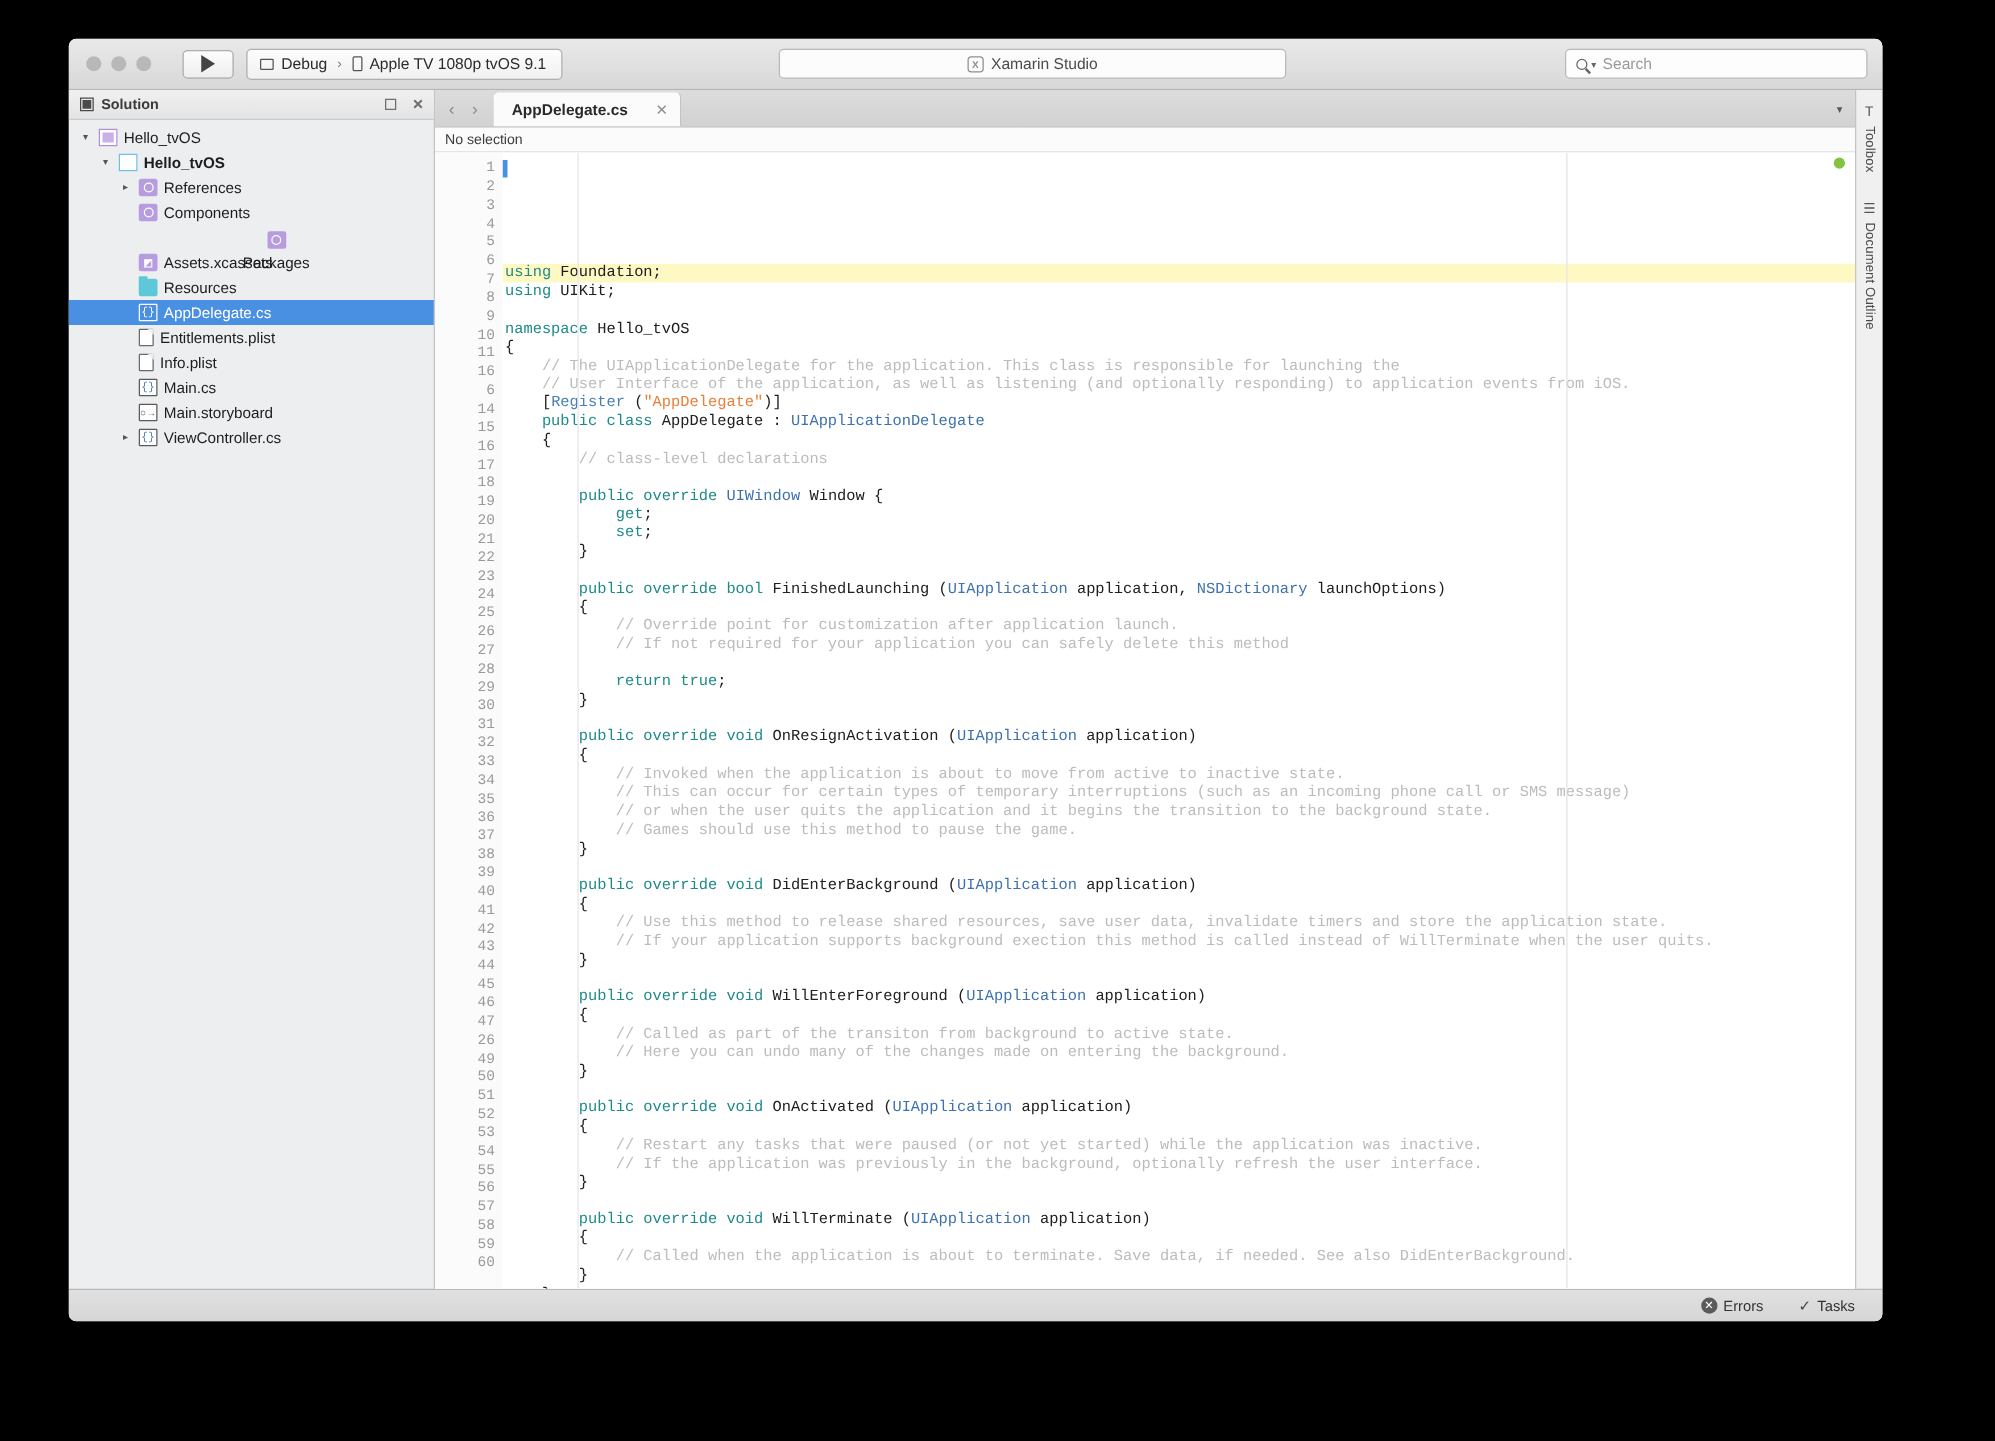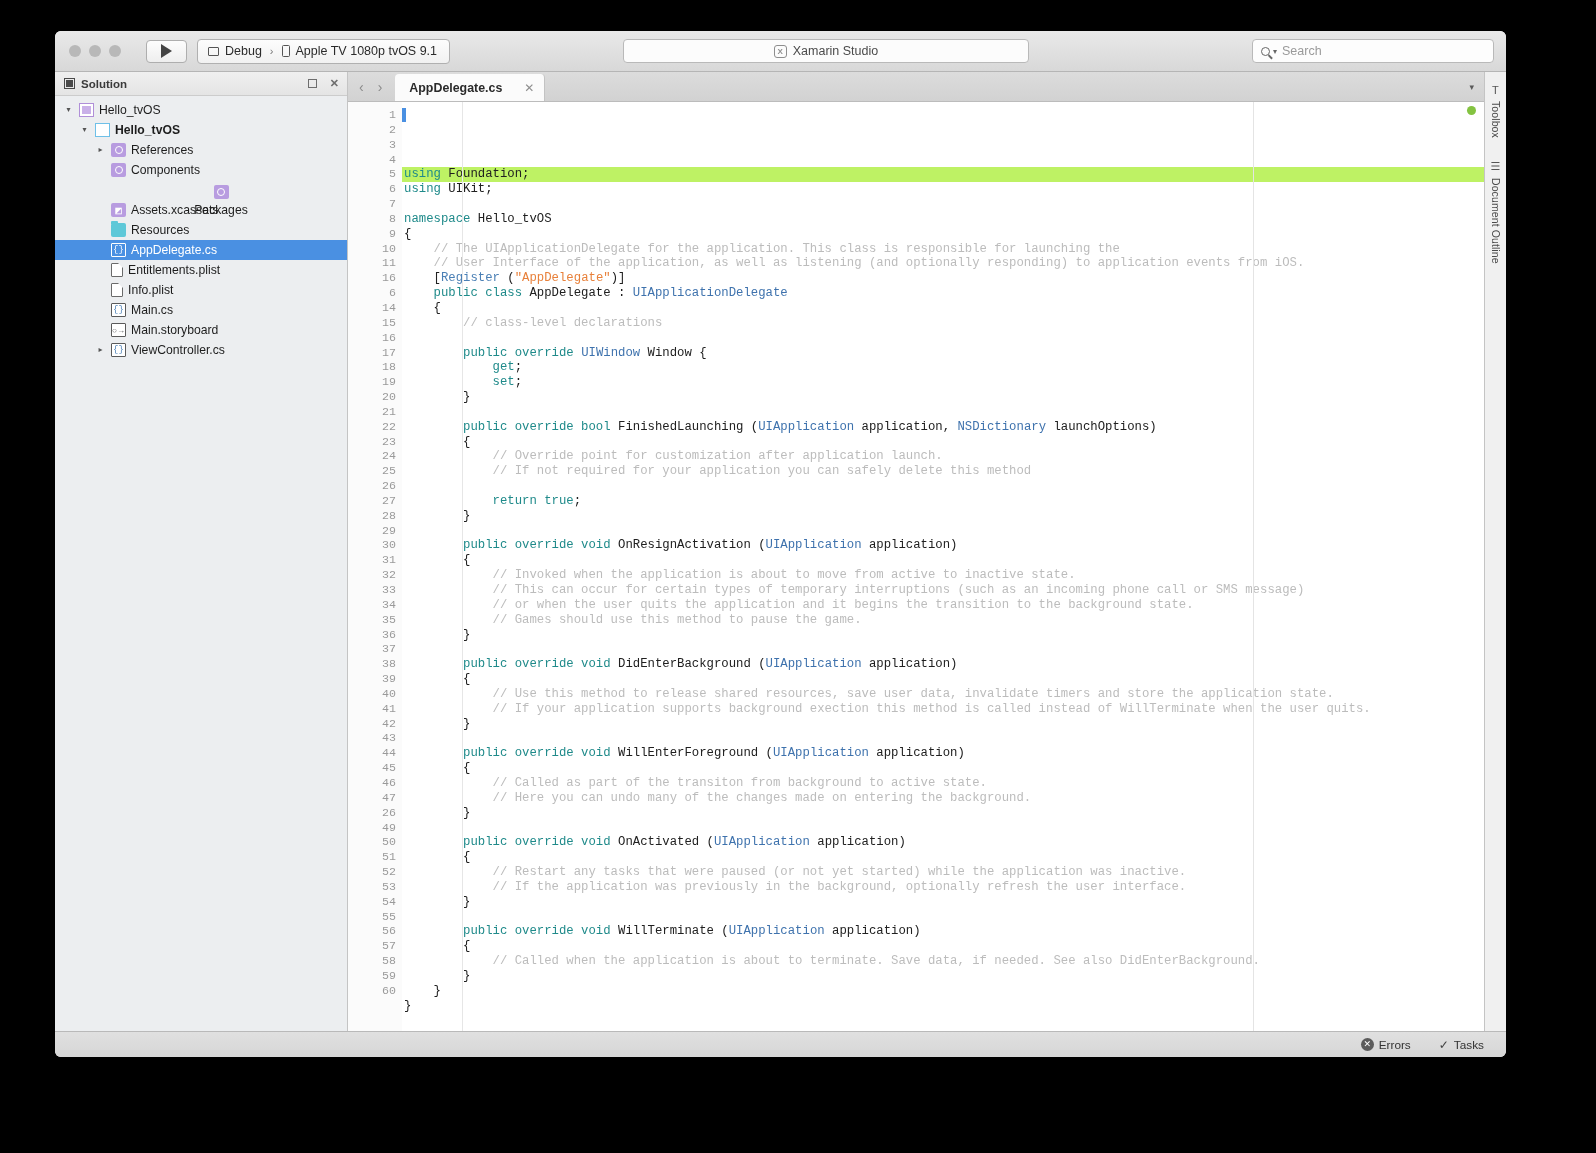--- a/index.html
+++ b/index.html
@@ -238,21 +238,21 @@
     flex: 1; position: relative;
     padding-top: 6px;
     font-family: "Liberation Mono", monospace;
     font-size: 12.3px;
     line-height: 14.85px;
     white-space: pre;
     color: #202020;
     overflow: hidden;
   }
   .codelines .ln { height: 14.85px; padding-left: 2px; }
-  .codelines .ln.first { background: #bef264; }
+  .codelines .ln.first { background: #fef9c3; margin-top: 24px; }
   .k  { color: #1f8a8a; }      
   .t  { color: #3e72ad; }      
   .c  { color: #bcbcbc; }      
   .s  { color: #e8803a; }      
   .a  { color: #4a7fb5; }
   .indent-guide {
     position: absolute; width: 1px; background: #e6e6e6;
   }
   .caret-marker {
     position:absolute; left:0; width:4px; height:14px;
@@ -427,20 +427,23 @@
           <span>›</span>
         </div>
         <div class="tab">
           <span>AppDelegate.cs</span>
           <span class="x">✕</span>
         </div>
         <div class="tab-fill"></div>
         <div class="dropdown">▾</div>
       </div>
 
+      <div class="pathbar">
+        <span>No selection</span>
+      </div>
 
       <div class="codearea">
         <div class="gutter" id="gutter">
             <div>1</div>
             <div>2</div>
             <div>3</div>
             <div>4</div>
             <div>5</div>
             <div>6</div>
             <div>7</div>

